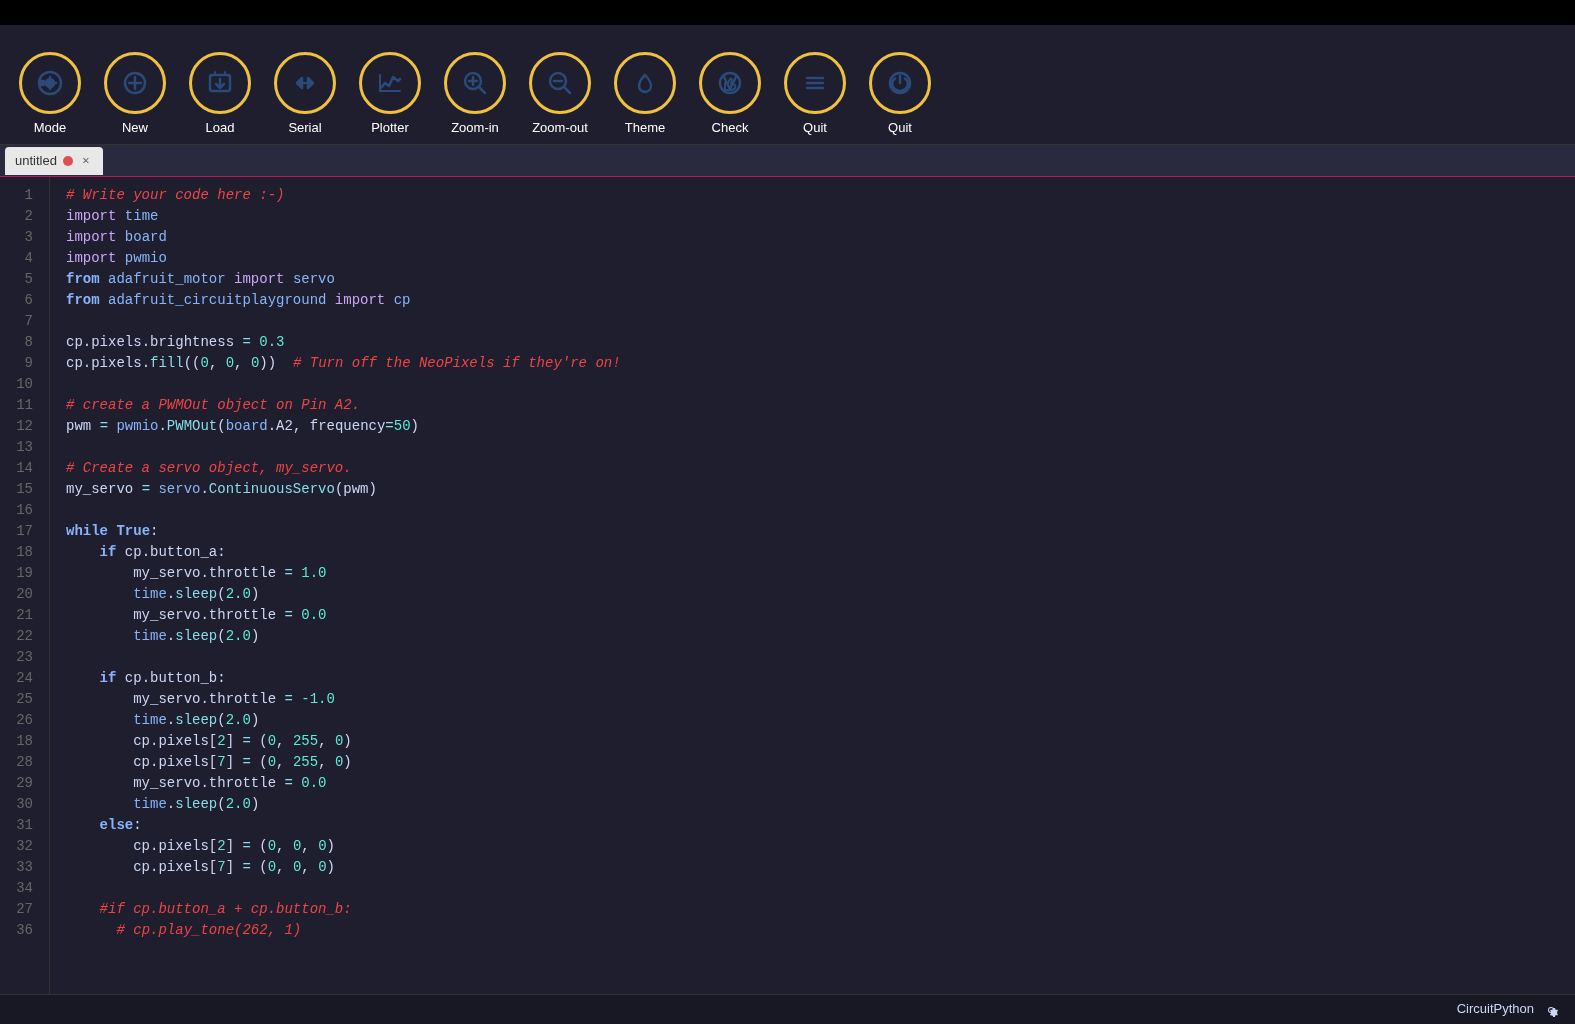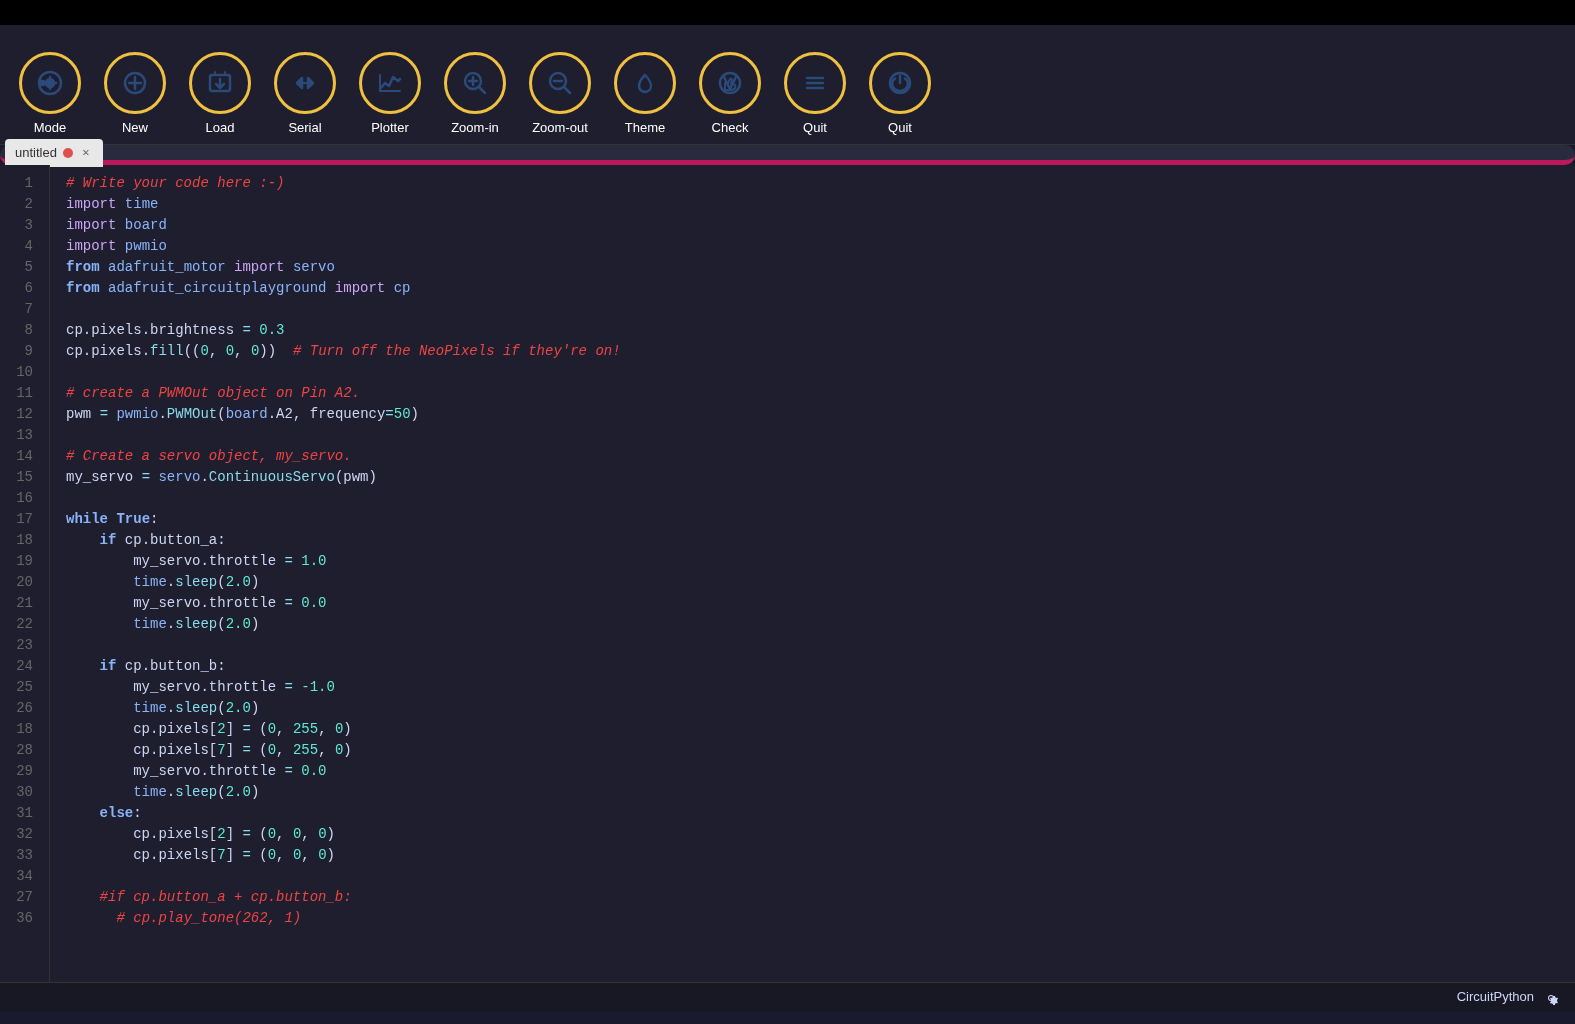--- a/index.html
+++ b/index.html
@@ -64,26 +64,25 @@
     .toolbar-btn .btn-label {
       color: #ffffff;
       font-family: Arial, sans-serif;
       font-size: 13px;
       font-weight: 500;
     }
 
     
     .tab-bar {
       background: #2a2a3e;
-      height: 20px;
-      display: flex;
-      align-items: center;
-      border-bottom: 5px solid #be185d;
+      height: 32px;
+      display: flex;
+      align-items: center;
+      border-bottom: 1px solid #be185d;
       padding: 0 5px;
-      border-radius: 10px;
     }
 
     .tab {
       display: flex;
       align-items: center;
       background: #e8e8e8;
       border-radius: 4px 4px 0 0;
       padding: 4px 10px;
       gap: 6px;
       height: 28px;

